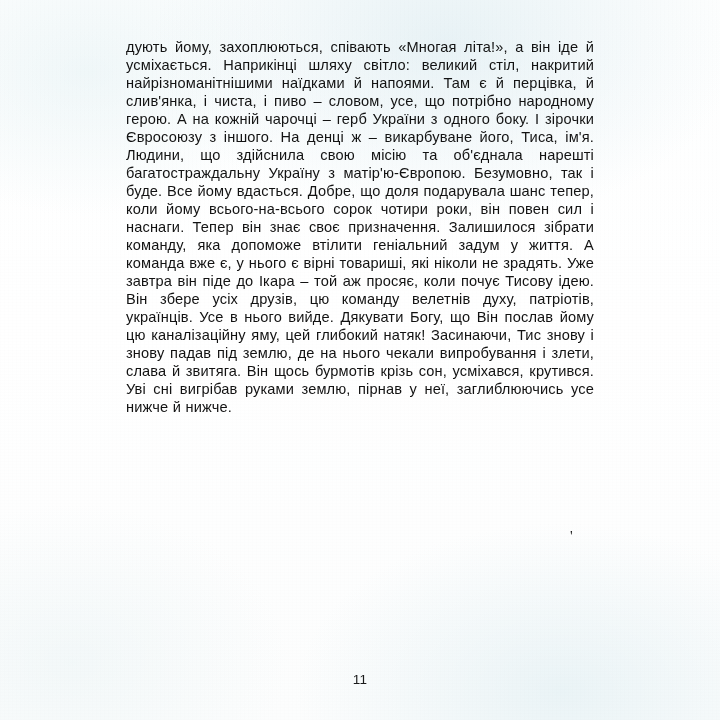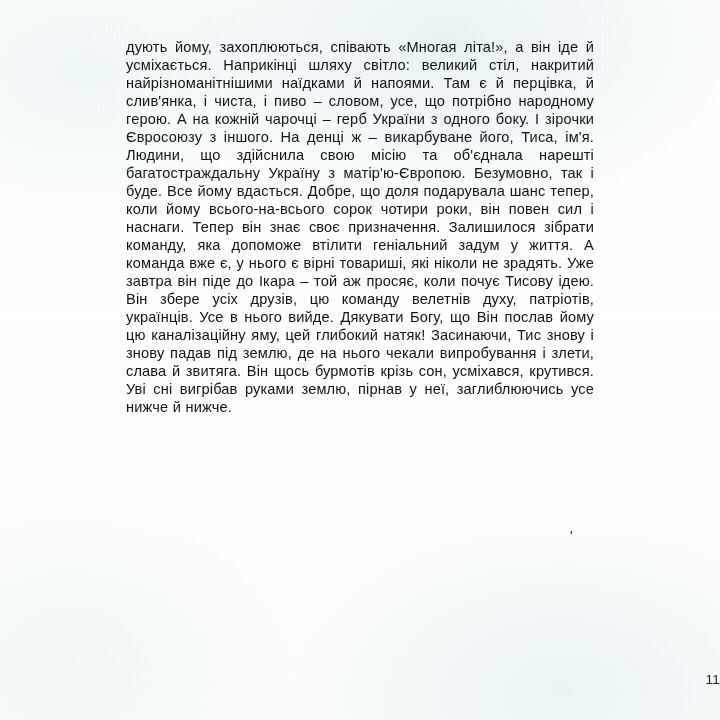--- a/index.html
+++ b/index.html
@@ -69,21 +69,21 @@
     font-size: 15px;
     line-height: 8px;
     font-family: "Liberation Serif", serif;
   }
 
   #page-number {
     position: absolute;
     left: 0;
     right: 0;
     top: 672px;
-    text-align: right;
+    text-align: center;
     font-family: "Liberation Sans", sans-serif;
     font-size: 13.5px;
     color: #1b1b1b;
     letter-spacing: 0.02em;
   }
 </style>
 </head>
 <body>
 
 <div id="page">

